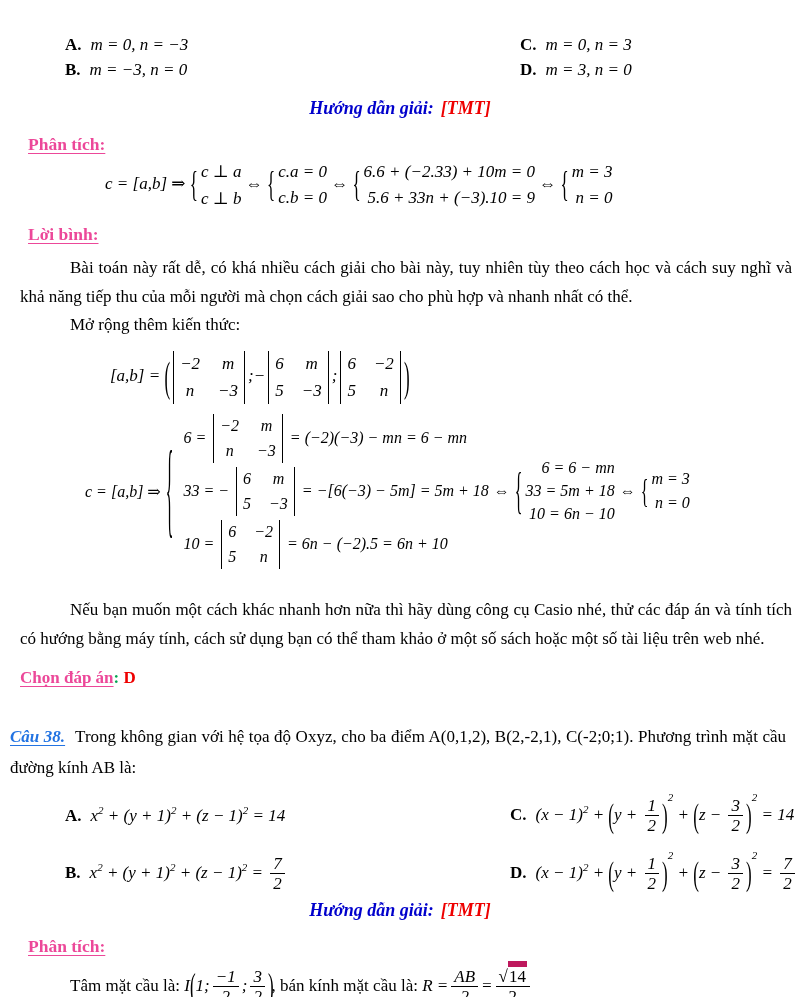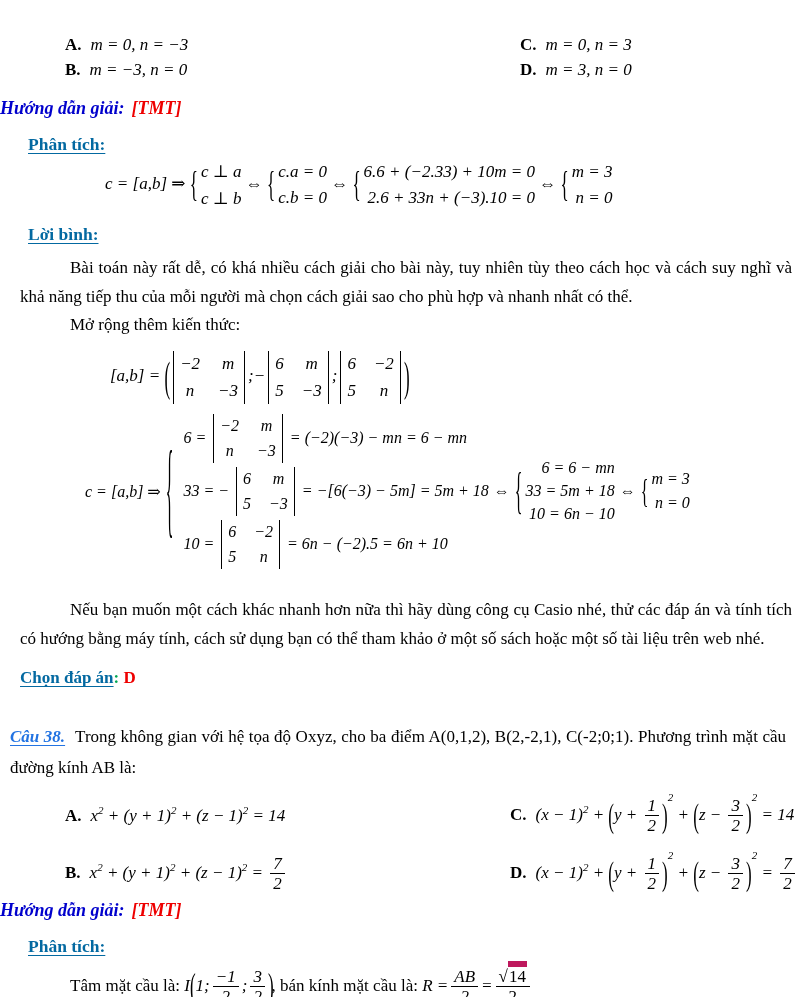--- a/index.html
+++ b/index.html
@@ -9,26 +9,26 @@
     color:#000;font-size:17px;
   }
   .page{padding-top:34px;}
   
   .opt-grid{display:grid;grid-template-columns:455px 1fr;margin-left:65px;row-gap:4px;}
   .opt{line-height:1.25;}
   .olabel{font-weight:700;font-style:normal;margin-right:9px;}
   .mi{font-style:italic;}
   sup{font-size:11px;line-height:0;}
   
-  .guide{margin-top:17px;font-weight:700;font-style:italic;font-size:18px;}
+  .guide{text-align:center;margin-top:17px;font-weight:700;font-style:italic;font-size:18px;}
   .guide-label{color:#0000cc;}
   .guide-tag{color:#ee0000;margin-left:7px;}
   
   .green-h{margin:15px 0 0 28px;font-size:17.5px;}
-  .gh{color:#0369a1;font-weight:700;text-decoration:underline;text-underline-offset:3px;}
+  .gh{color:#ec4899;font-weight:700;text-decoration:underline;text-underline-offset:3px;}
   .gh-c{color:#00a651;font-weight:700;}
   .red{color:#ee0000;font-weight:700;}
   
   .math{font-style:italic;}
   .cases{display:inline-flex;align-items:center;vertical-align:middle;}
   .ccol{display:inline-flex;flex-direction:column;row-gap:6px;text-align:right;}
   .ccol3{row-gap:5px;}
   .brace{font-style:normal;display:inline-block;transform-origin:center;line-height:1;margin-right:3px;font-weight:400;}
   .b2{transform:scaleY(2.1);}
   .b3{transform:scaleY(3.1);}
@@ -93,21 +93,21 @@
         <span class="ccol">
           <span>c.a = 0</span>
           <span>c.b = 0</span>
         </span>
       </span>
     <span>⇔</span>
     <span class="cases">
         <span class="brace b2">{</span>
         <span class="ccol">
           <span>6.6 + (−2.33) + 10m = 0</span>
-          <span>2.6 + 33n + (−3).10 = 0</span>
+          <span>5.6 + 33n + (−3).10 = 9</span>
         </span>
       </span>
     <span>⇔</span>
     <span class="cases">
         <span class="brace b2">{</span>
         <span class="ccol">
           <span>m = 3</span>
           <span>n = 0</span>
         </span>
       </span>

